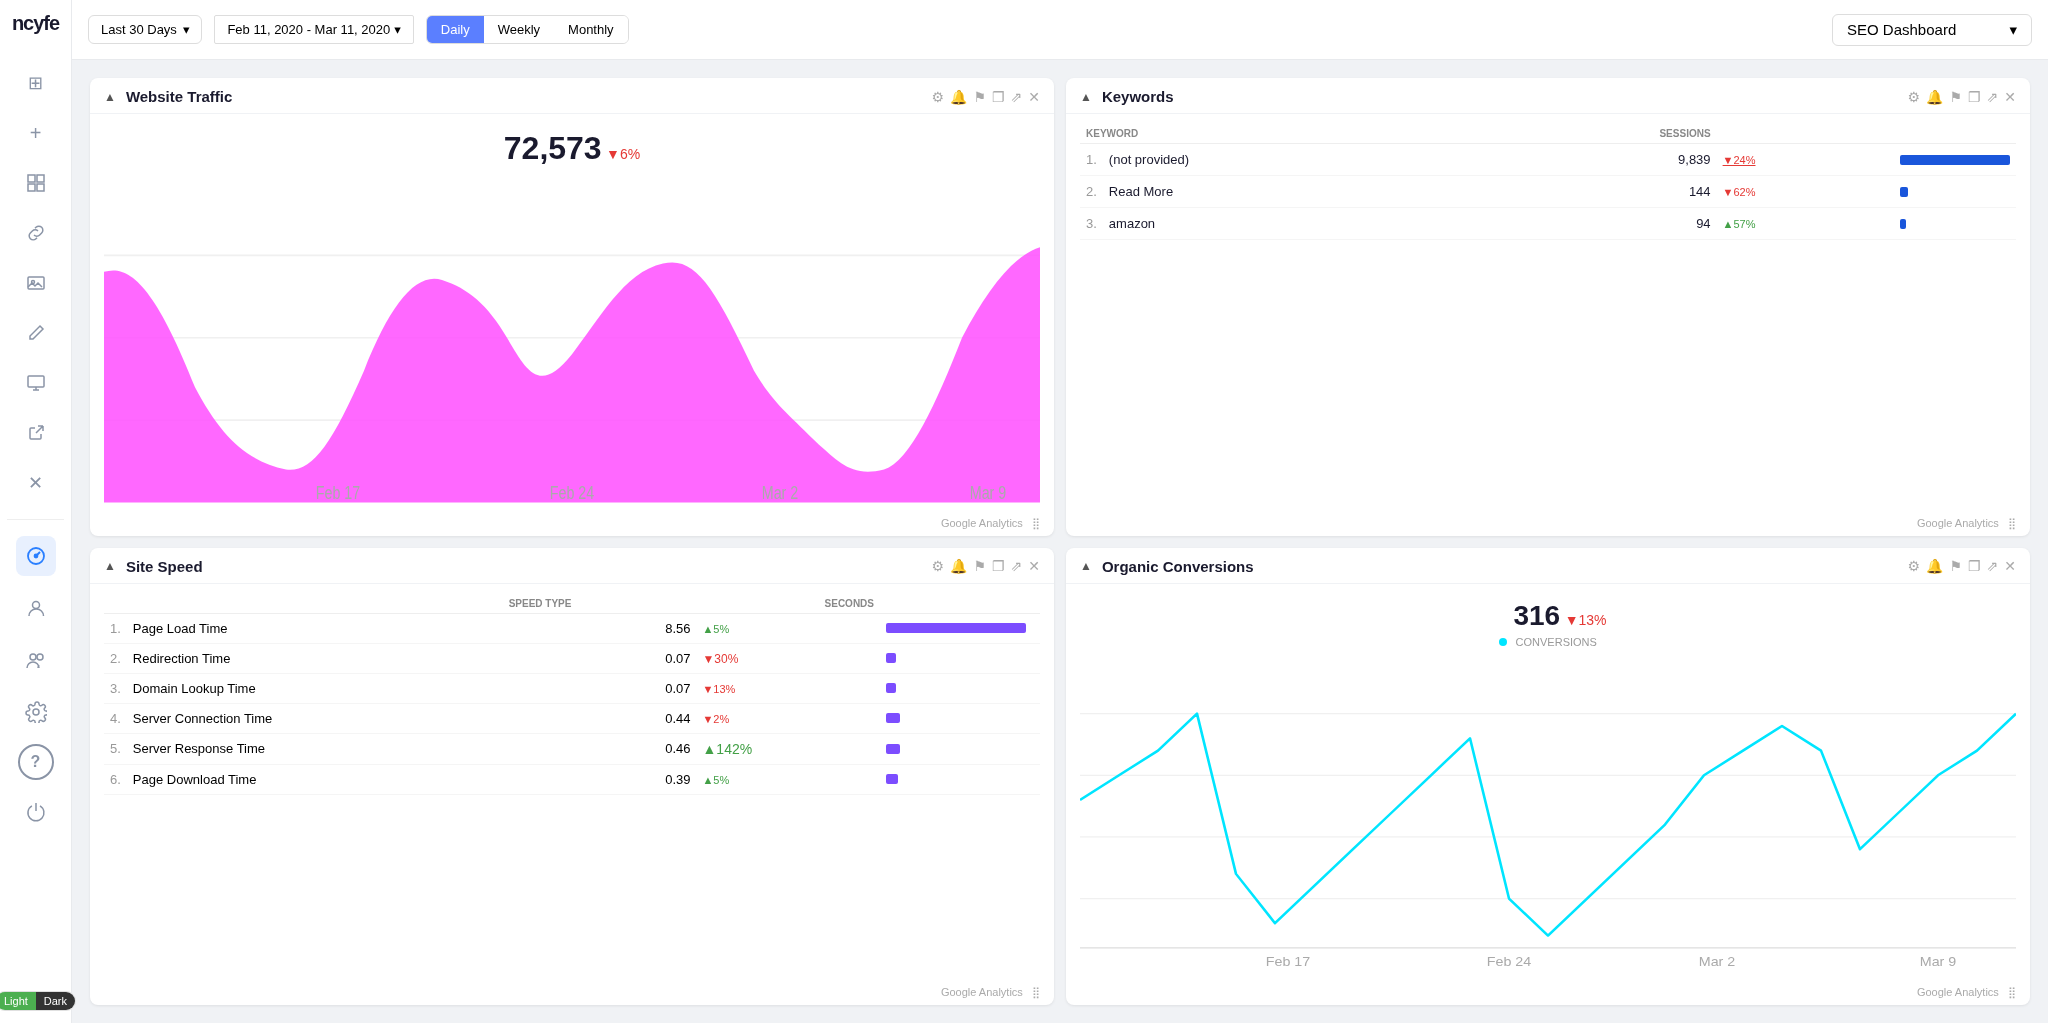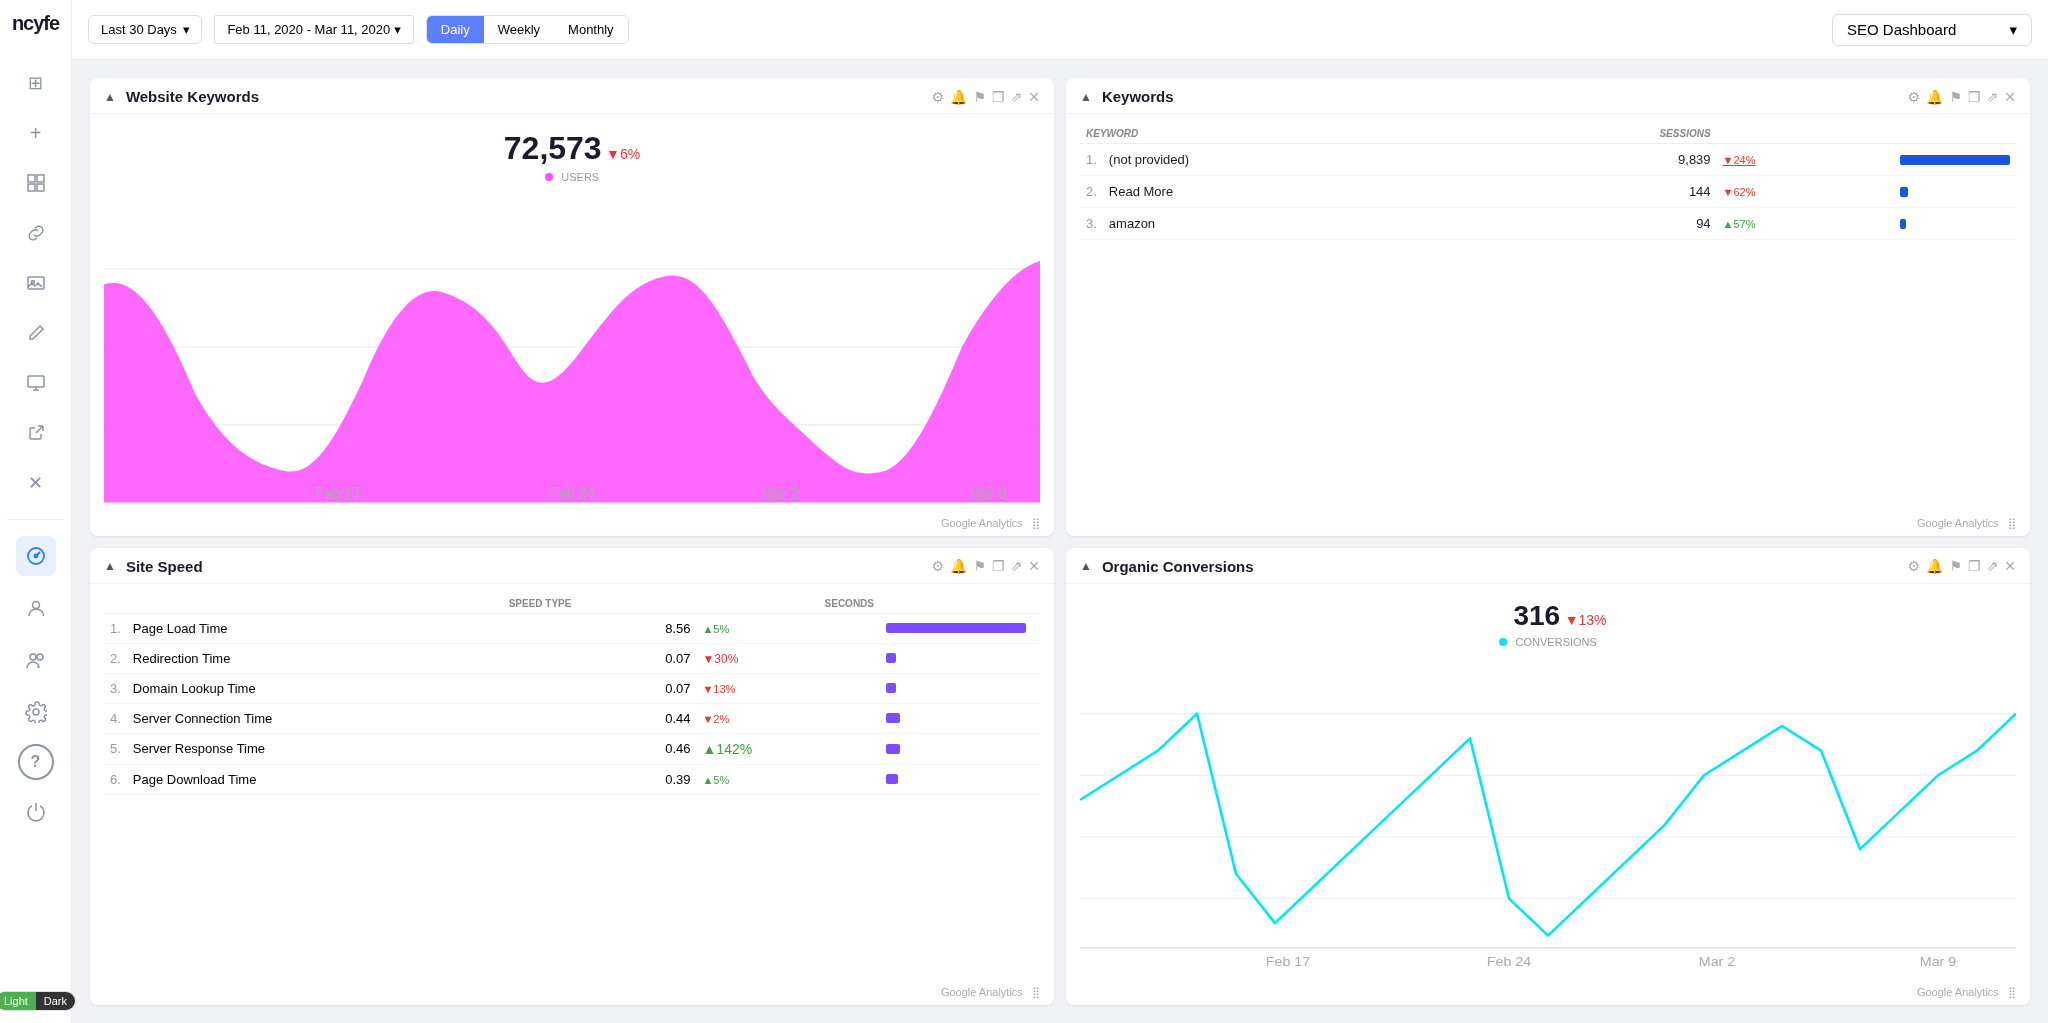--- a/index.html
+++ b/index.html
@@ -114,21 +114,21 @@
     .traffic-main { text-align: center; padding: 6px 0; }
     .traffic-value { font-size: 32px; font-weight: 700; color: #1a1a2e; }
     .traffic-change-down { color: #e53935; font-size: 14px; }
     .traffic-dot { display: inline-block; width: 8px; height: 8px; border-radius: 50%; background: #ff4dff; margin-right: 4px; }
 
     
     .chart-container { flex: 1; position: relative; min-height: 0; }
 
     
     .kw-table { width: 100%; border-collapse: collapse; font-size: 13px; }
-    .kw-table th { font-size: 10px; font-weight: 700; color: #888; text-transform: uppercase; padding: 4px 6px; text-align: left; border-bottom: 1px solid #eee; font-style: italic; }
+    .kw-table th { font-size: 10px; font-weight: 700; color: #888; text-transform: uppercase; padding: 4px 6px; text-align: left; border-bottom: 1px solid #eee; }
     .kw-table th.right { text-align: right; }
     .kw-table td { padding: 8px 6px; border-bottom: 1px solid #f5f5f5; vertical-align: middle; }
     .kw-num { color: #999; width: 20px; }
     .kw-name { color: #1a1a2e; font-size: 13px; }
     .kw-sessions { text-align: right; font-size: 13px; color: #1a1a2e; }
     .kw-bar-container { width: 120px; }
     .kw-bar { height: 10px; border-radius: 2px; background: #1a56db; }
 
     
     .speed-table { width: 100%; border-collapse: collapse; font-size: 13px; }
@@ -269,39 +269,35 @@
       <span>SEO Dashboard</span>
       <span style="margin-left:auto;">▾</span>
     </div>
   </div>
 
   <div class="content">
 
     <div class="widget">
       <div class="widget-header">
         <span class="collapse-arrow">▲</span>
-        <span class="widget-title">Website Keywords</span>
+        <span class="widget-title">Website Traffic</span>
         <div class="widget-actions">
           <span class="widget-action-icon">⚙</span>
           <span class="widget-action-icon">🔔</span>
           <span class="widget-action-icon">⚑</span>
           <span class="widget-action-icon">❐</span>
           <span class="widget-action-icon">⇗</span>
           <span class="widget-action-icon">✕</span>
         </div>
       </div>
       <div class="widget-body">
         <div class="traffic-main">
           <div>
             <span class="traffic-value">72,573</span>
             <span class="traffic-change-down">▼6%</span>
-          </div>
-          <div>
-            <span class="traffic-dot"></span>
-            <span style="font-size:11px;color:#999;">USERS</span>
           </div>
         </div>
         <div class="chart-container">
           <svg class="chart-svg" viewBox="0 0 720 200" preserveAspectRatio="none">
 
             <line x1="0" y1="50" x2="720" y2="50" stroke="#f0f0f0" stroke-width="1"></line>
             <line x1="0" y1="100" x2="720" y2="100" stroke="#f0f0f0" stroke-width="1"></line>
             <line x1="0" y1="150" x2="720" y2="150" stroke="#f0f0f0" stroke-width="1"></line>
 
             <path d="M0,60 C20,55 40,70 70,130 C90,160 110,175 140,180 C160,182 175,165 200,120 C220,80 240,60 260,65 C280,70 295,80 310,100 C325,120 335,135 360,110 C380,90 400,60 430,55 C455,50 470,70 500,120 C515,140 525,145 550,165 C565,175 575,185 600,180 C620,175 640,140 660,100 C680,70 700,50 720,45 L720,200 L0,200 Z" fill="#ff4dff" fill-opacity="0.85"></path>

